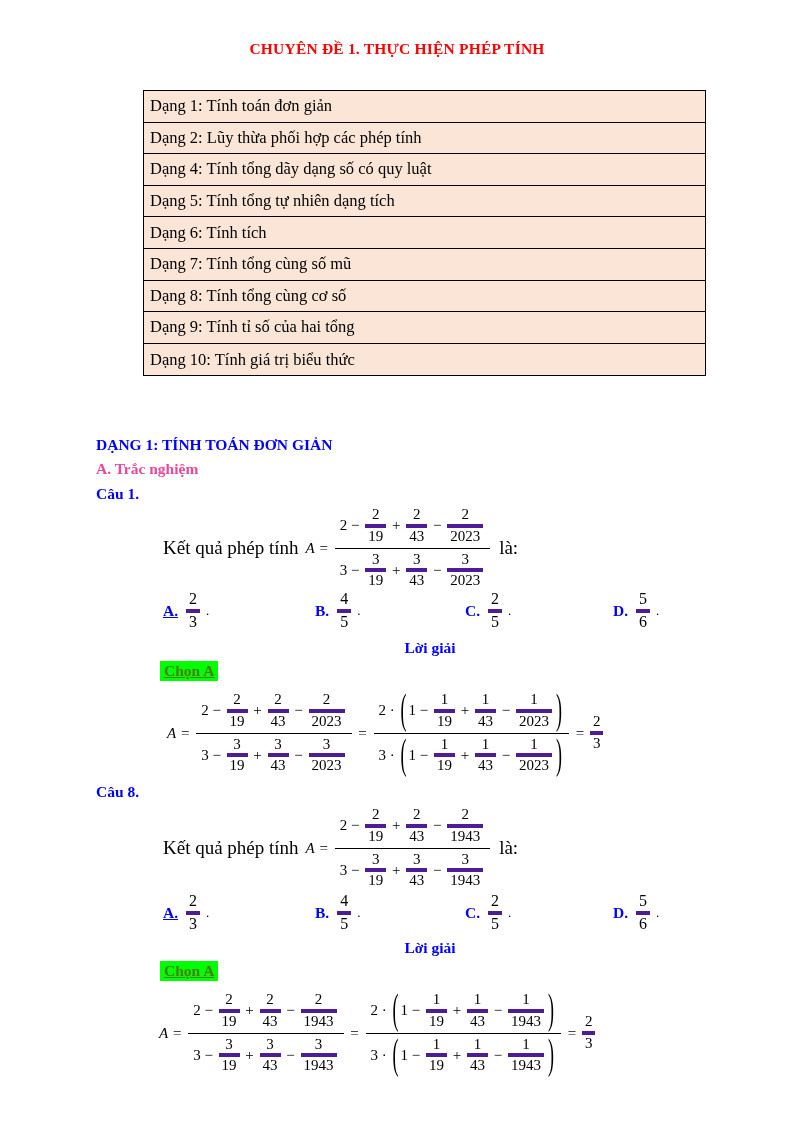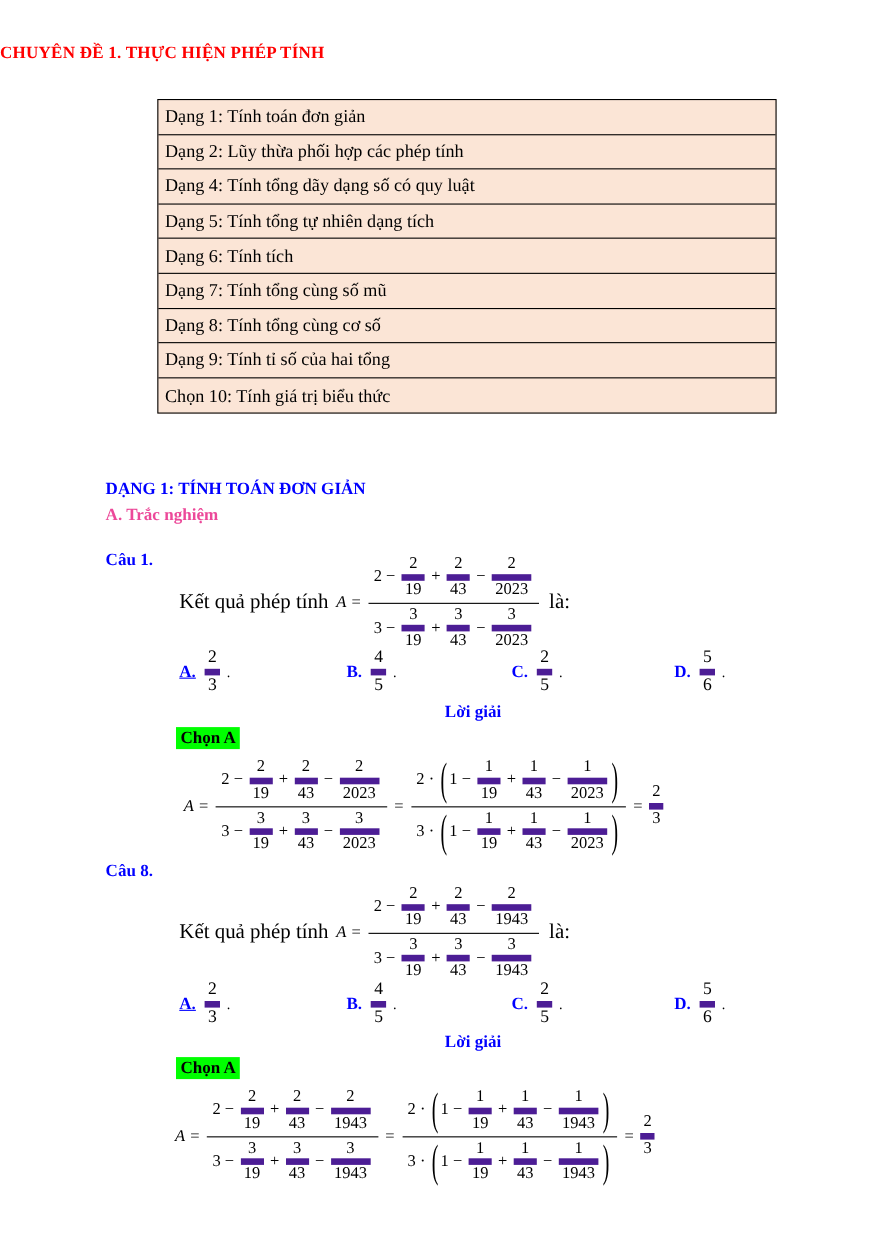--- a/index.html
+++ b/index.html
@@ -1,21 +1,21 @@
 <!DOCTYPE html>
 <html><head>
 <meta charset="utf-8">
 <style>
   html,body{margin:0;padding:0;background:#fff;}
   .page{
     position:relative;width:794px;height:1122px;background:#ffffff;
     font-family:"Liberation Serif","DejaVu Serif",serif;color:#000;overflow:hidden;
   }
   .doc-title{
-    position:absolute;top:40px;left:0;width:100%;text-align:left;
+    position:absolute;top:40px;left:0;width:100%;text-align:center;
     color:#FF0000;font-weight:bold;font-size:15.5px;letter-spacing:.2px;
   }
   
   .toc-table{
     position:absolute;top:90px;left:143px;width:563px;
     background:#FBE5D6;border:1.5px solid #000;box-sizing:border-box;
   }
   .toc-row{
     height:31.6px;box-sizing:border-box;border-bottom:1px solid #000;
     display:flex;align-items:center;padding-left:6px;font-size:16.5px;
@@ -31,63 +31,63 @@
   .formula-row{
     position:absolute;display:flex;align-items:center;gap:6px;
     font-size:15px;white-space:nowrap;
   }
   .body-txt{font-size:19px;}
   .math{display:inline-flex;align-items:center;}
   .mtxt{white-space:pre;}
   .mvar{font-style:italic;padding:0 1px;}
   .frac{display:inline-flex;flex-direction:column;align-items:center;margin:0 2px;text-align:center;}
   .fn{display:block;padding:0 3px;line-height:1.18;}
-  .fd{display:block;border-top:6px solid #4c1d95;padding:0 3px;line-height:1.18;}
+  .fd{display:block;border-top:4px solid #4c1d95;padding:0 3px;line-height:1.18;}
   .bfrac{display:inline-flex;flex-direction:column;align-items:stretch;margin:0 3px;}
   .bfn,.bfd{display:inline-flex;align-items:center;justify-content:center;padding:2px 5px;}
   .bfd{border-top:1px solid #000;}
   .pgroup{display:inline-flex;align-items:center;}
   .pinner{display:inline-flex;align-items:center;}
   .paren{display:inline-block;font-size:18px;font-weight:400;transform:scaleY(2.3);margin:0 2px;}
   
   .options-row{position:absolute;left:0;width:794px;height:46px;}
   .opt{position:absolute;top:0;height:46px;display:flex;align-items:center;gap:6px;}
   .opt-label{color:#0000FF;font-weight:bold;font-size:15.5px;}
   .ul{text-decoration:underline;}
   .opt-trail{font-size:13px;align-self:center;margin-left:-2px;}
   
   .loigiai{position:absolute;left:110px;width:640px;text-align:center;color:#0000FF;font-weight:bold;font-size:15.5px;}
   .chon{
-    position:absolute;left:160px;background:#00FF00;color:#000000;font-weight:bold;
-    font-size:15.5px;padding:1px 4px;
+    position:absolute;left:160px;background:#00FF00;color:#4d7c0f;font-weight:bold;
+    font-size:15.5px;text-decoration:underline;padding:1px 4px;
   }
 </style>
 </head>
 <body>
 
 <div class="page">
 
   <div class="doc-title">CHUYÊN ĐỀ 1. THỰC HIỆN PHÉP TÍNH</div>
 
   <div class="toc-table">
     <div class="toc-row">Dạng 1: Tính toán đơn giản</div>
     <div class="toc-row">Dạng 2: Lũy thừa phối hợp các phép tính</div>
     <div class="toc-row">Dạng 4: Tính tổng dãy dạng số có quy luật</div>
     <div class="toc-row">Dạng 5: Tính tổng tự nhiên dạng tích</div>
     <div class="toc-row">Dạng 6: Tính tích</div>
     <div class="toc-row">Dạng 7: Tính tổng cùng số mũ</div>
     <div class="toc-row">Dạng 8: Tính tổng cùng cơ số</div>
     <div class="toc-row">Dạng 9: Tính tỉ số của hai tổng</div>
-    <div class="toc-row">Chọn 10: Tính giá trị biểu thức</div>
+    <div class="toc-row">Dạng 10: Tính giá trị biểu thức</div>
   </div>
 
   <div class="h-dang">DẠNG 1: TÍNH TOÁN ĐƠN GIẢN</div>
   <div class="h-trac">A. Trắc nghiệm</div>
 
-  <div class="q-line" style="top:485px;margin-top:16px;">
+  <div class="q-line" style="top:485px;">
     <span class="q-label">Câu 1.</span>
   </div>
 
   <div class="formula-row" style="top:505px;left:163px;height:86px;">
     <span class="body-txt">Kết quả phép tính</span>
     <span class="math">
         <span class="mvar">A</span>
         <span class="mtxt"> = </span>
         <span class="bfrac">
           <span class="bfn">

